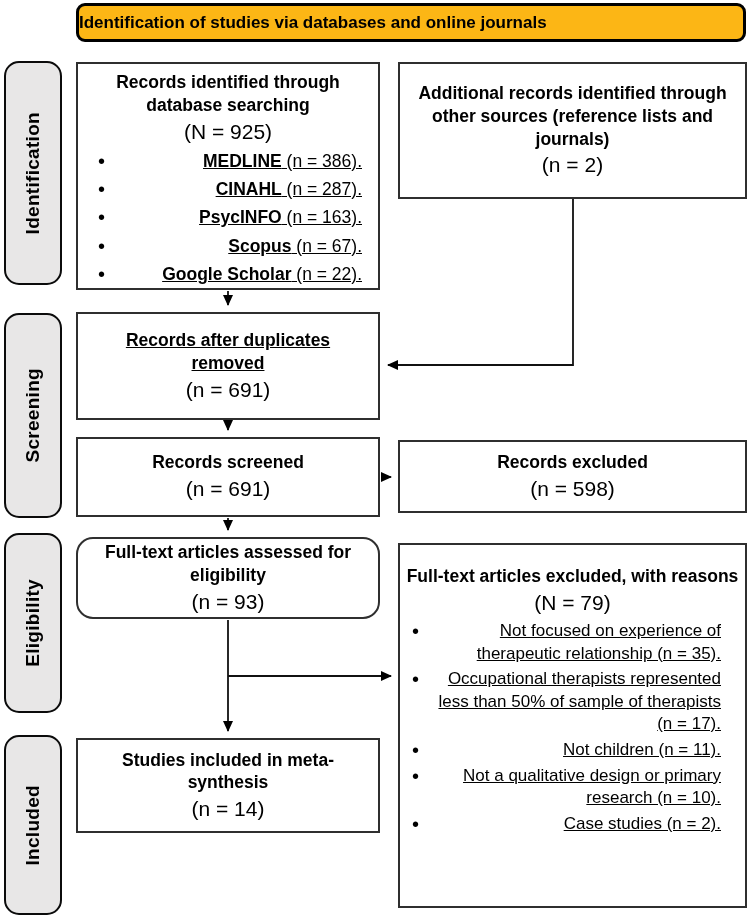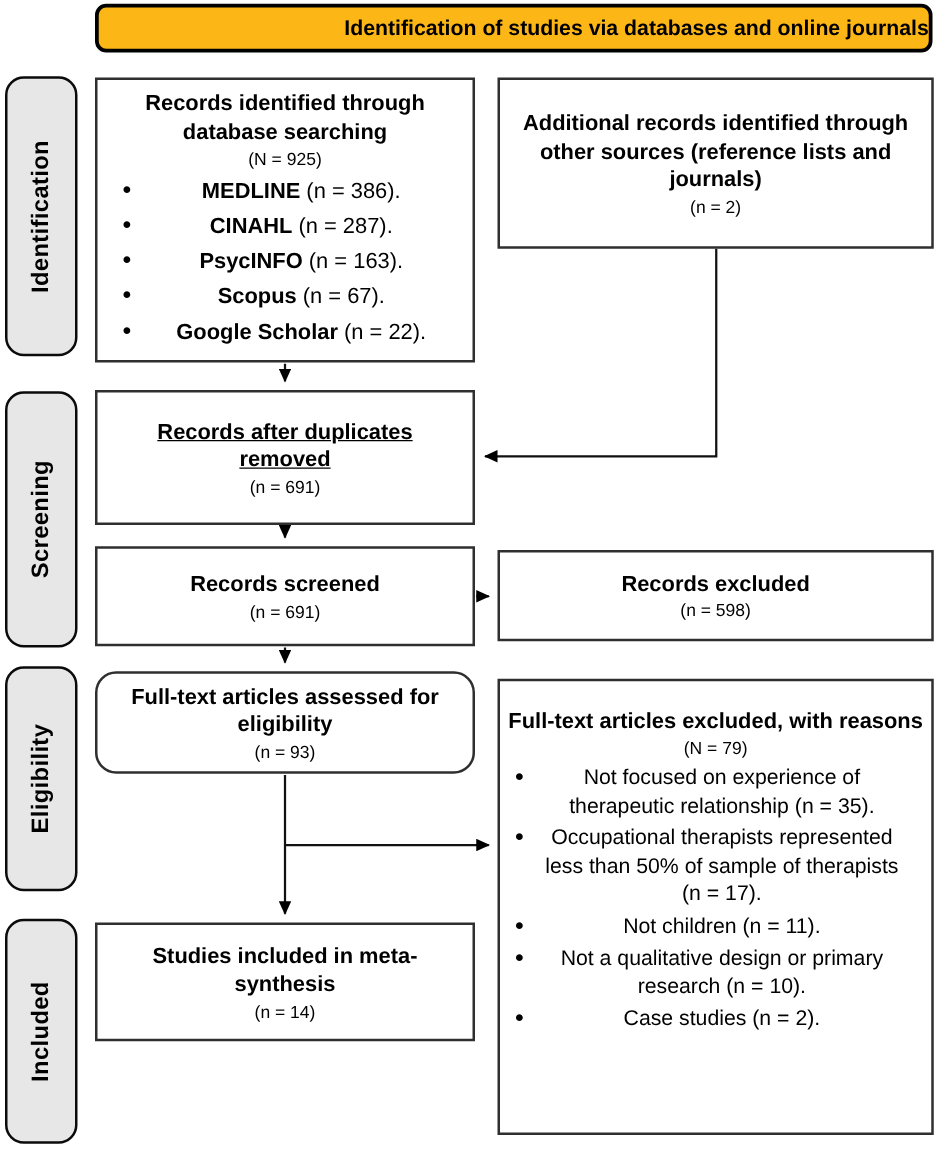--- a/index.html
+++ b/index.html
@@ -11,21 +11,21 @@
   html,body{margin:0;padding:0;background:#ffffff;}
   .page{
     position:relative;width:752px;height:922px;background:#ffffff;
     font-family:"Liberation Sans", sans-serif;color:#000;overflow:hidden;
   }
   
   .banner{
     position:absolute;left:76px;top:3px;width:670px;height:39px;
     box-sizing:border-box;border:3px solid #000;border-radius:9px;
     background:var(--banner_fill);
-    display:flex;align-items:center;justify-content:flex-end;
+    display:flex;align-items:center;justify-content:flex-start;
     font-weight:bold;font-size:17px;
   }
   
   .pill{
     position:absolute;left:4px;width:58px;box-sizing:border-box;
     border:2.5px solid #0b0b0b;border-radius:15px;background:var(--stage_fill);
     display:flex;align-items:center;justify-content:center;
   }
   .pill span{
     writing-mode:vertical-rl;transform:rotate(180deg);
@@ -34,35 +34,35 @@
   .pill-identification{top:61px;height:224px;}
   .pill-screening{top:313px;height:205px;}
   .pill-eligibility{top:533px;height:180px;}
   .pill-included{top:735px;height:180px;}
   
   .fbox{
     position:absolute;box-sizing:border-box;background:#fff;
     border:2px solid var(--box_border);
   }
   .fbox .box-title{font-weight:bold;font-size:17.5px;line-height:1.3;text-align:center;margin:0 auto;}
-  .fbox .box-count{font-size:14px;line-height:1.3;text-align:center;margin:1px auto 0;}
+  .fbox .box-count{font-size:21px;line-height:1.3;text-align:center;margin:1px auto 0;}
   .centered{display:flex;flex-direction:column;align-items:center;justify-content:center;padding:4px 14px;}
   .box-db{left:76px;top:62px;width:304px;height:228px;padding:7px 8px 0;}
   .box-other{left:398px;top:62px;width:349px;height:137px;}
   .box-dup{left:76px;top:312px;width:304px;height:108px;}
   .box-screened{left:76px;top:437px;width:304px;height:80px;}
   .box-excluded{left:398px;top:440px;width:349px;height:73px;}
   .box-fulltext{left:76px;top:537px;width:304px;height:82px;border-radius:17px;}
   .box-ftexcl{left:398px;top:543px;width:349px;height:365px;padding:20px 0 0;}
   .box-included{left:76px;top:738px;width:304px;height:95px;}
   .box-dup .box-title{max-width:232px;text-decoration:underline;}
   .box-included .box-title{max-width:244px;}
   .box-other .box-title{max-width:312px;}
   
-  ul.bullets{list-style:none;margin:5px 0 0;padding:0 8px 0 8px;text-align:center;}
+  ul.bullets{list-style:none;margin:5px 0 0;padding:0 8px 0 8px;text-align:right;text-decoration:underline;}
   ul.bullets li{position:relative;padding-left:26px;margin-bottom:4px;font-size:17px;line-height:1.33;}
   ul.bullets li::before{content:"\2022";position:absolute;left:4px;top:-2px;font-size:20px;}
   .box-db ul.bullets li{font-size:17.5px;margin-bottom:5px;}
   .box-db ul.bullets li b{font-weight:bold;}
   .box-ftexcl ul.bullets{padding:0 24px 0 8px;margin-top:4px;}
   .box-ftexcl ul.bullets li{margin-bottom:3px;}
   
   svg.connectors{position:absolute;left:0;top:0;pointer-events:none;}
 </style>
 </head>

